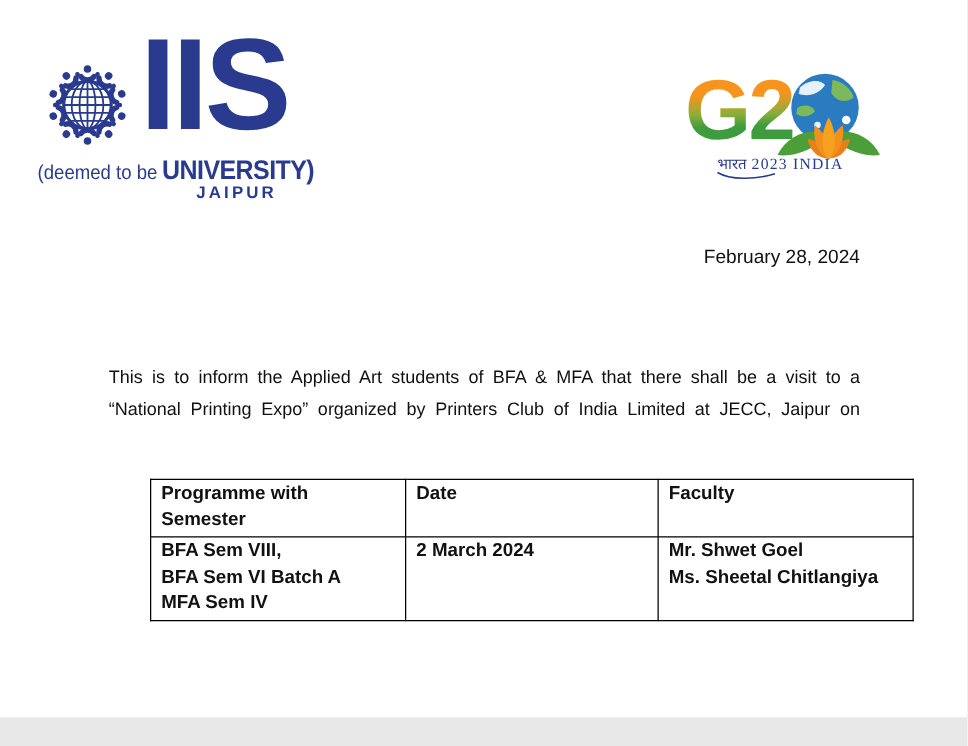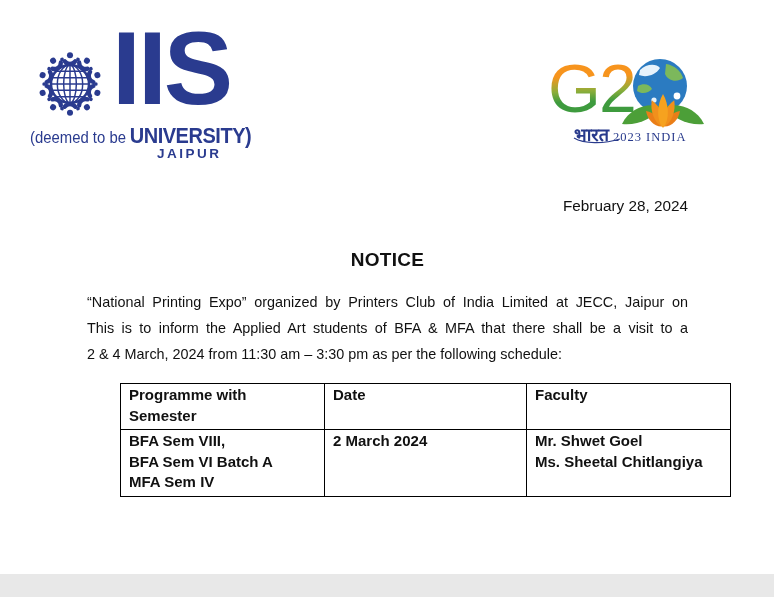--- a/index.html
+++ b/index.html
@@ -27,31 +27,31 @@
   .iis-deemed .prefix{font-size:16px;font-weight:400;}
   .iis-deemed .name{font-size:21.5px;font-weight:bold;letter-spacing:-.5px;}
   .iis-city{
     position:absolute;left:127px;top:110px;
     font-size:13.5px;font-weight:bold;letter-spacing:2.5px;color:#2a3b8f;
   }
   
   .g20-logo{position:absolute;left:548px;top:56px;width:164px;height:92px;}
   .g20-wordmark{
     position:absolute;left:0;top:3px;
-    font-size:68px;font-weight:normal;line-height:58px;letter-spacing:-2px;
+    font-size:68px;font-weight:bold;line-height:58px;letter-spacing:-2px;
     background:linear-gradient(178deg,#F7941D 30%,#8CAE3A 55%,#3E9B3E 72%);
     -webkit-background-clip:text;background-clip:text;color:transparent;
   }
   .g20-globe{position:absolute;left:72px;top:2px;width:86px;height:80px;}
   .g20-tagline{
     position:absolute;left:26px;top:66px;width:130px;
     font-family:"Liberation Serif", serif;
     color:#283A8C;white-space:nowrap;
   }
-  .g20-tagline .hindi{font-size:18px;font-weight:bold;}
+  .g20-tagline .hindi{font-size:12px;font-weight:normal;}
   .g20-tagline .rest{font-size:12.5px;letter-spacing:1px;}
   .g20-flourish{position:absolute;left:24px;top:80px;width:50px;height:9px;}
   
   .doc-date{
     position:absolute;left:87px;top:197px;width:601px;
     text-align:right;font-size:15.3px;
   }
   .doc-title{
     position:absolute;left:87px;top:249px;width:601px;
     text-align:center;font-size:19px;font-weight:bold;letter-spacing:.3px;
@@ -162,26 +162,24 @@
       <span class="hindi">भारत</span>
       <span class="rest">2023 INDIA</span>
     </div>
     <svg class="g20-flourish" viewBox="0 0 50 9">
       <path d="M2,2 C12,8 32,8 48,3" fill="none" stroke="#283A8C" stroke-width="1.2"></path>
     </svg>
   </div>
 
   <div class="doc-date">February 28, 2024</div>
 
-  <div class="doc-title">NOTICE</div>
 
   <div class="doc-body">
+    <div class="line justify">This is to inform the Applied Art students of BFA &amp; MFA that there shall be a visit to a</div>
     <div class="line justify">“National Printing Expo” organized by Printers Club of India Limited at JECC, Jaipur on</div>
-    <div class="line justify">This is to inform the Applied Art students of BFA &amp; MFA that there shall be a visit to a</div>
-    <div class="line">2 &amp; 4 March, 2024 from 11:30 am – 3:30 pm as per the following schedule:</div>
   </div>
 
   <div class="schedule">
     <table>
       <colgroup>
           <col class="c1">
           <col class="c2">
           <col class="c3">
         </colgroup>
       <thead>

